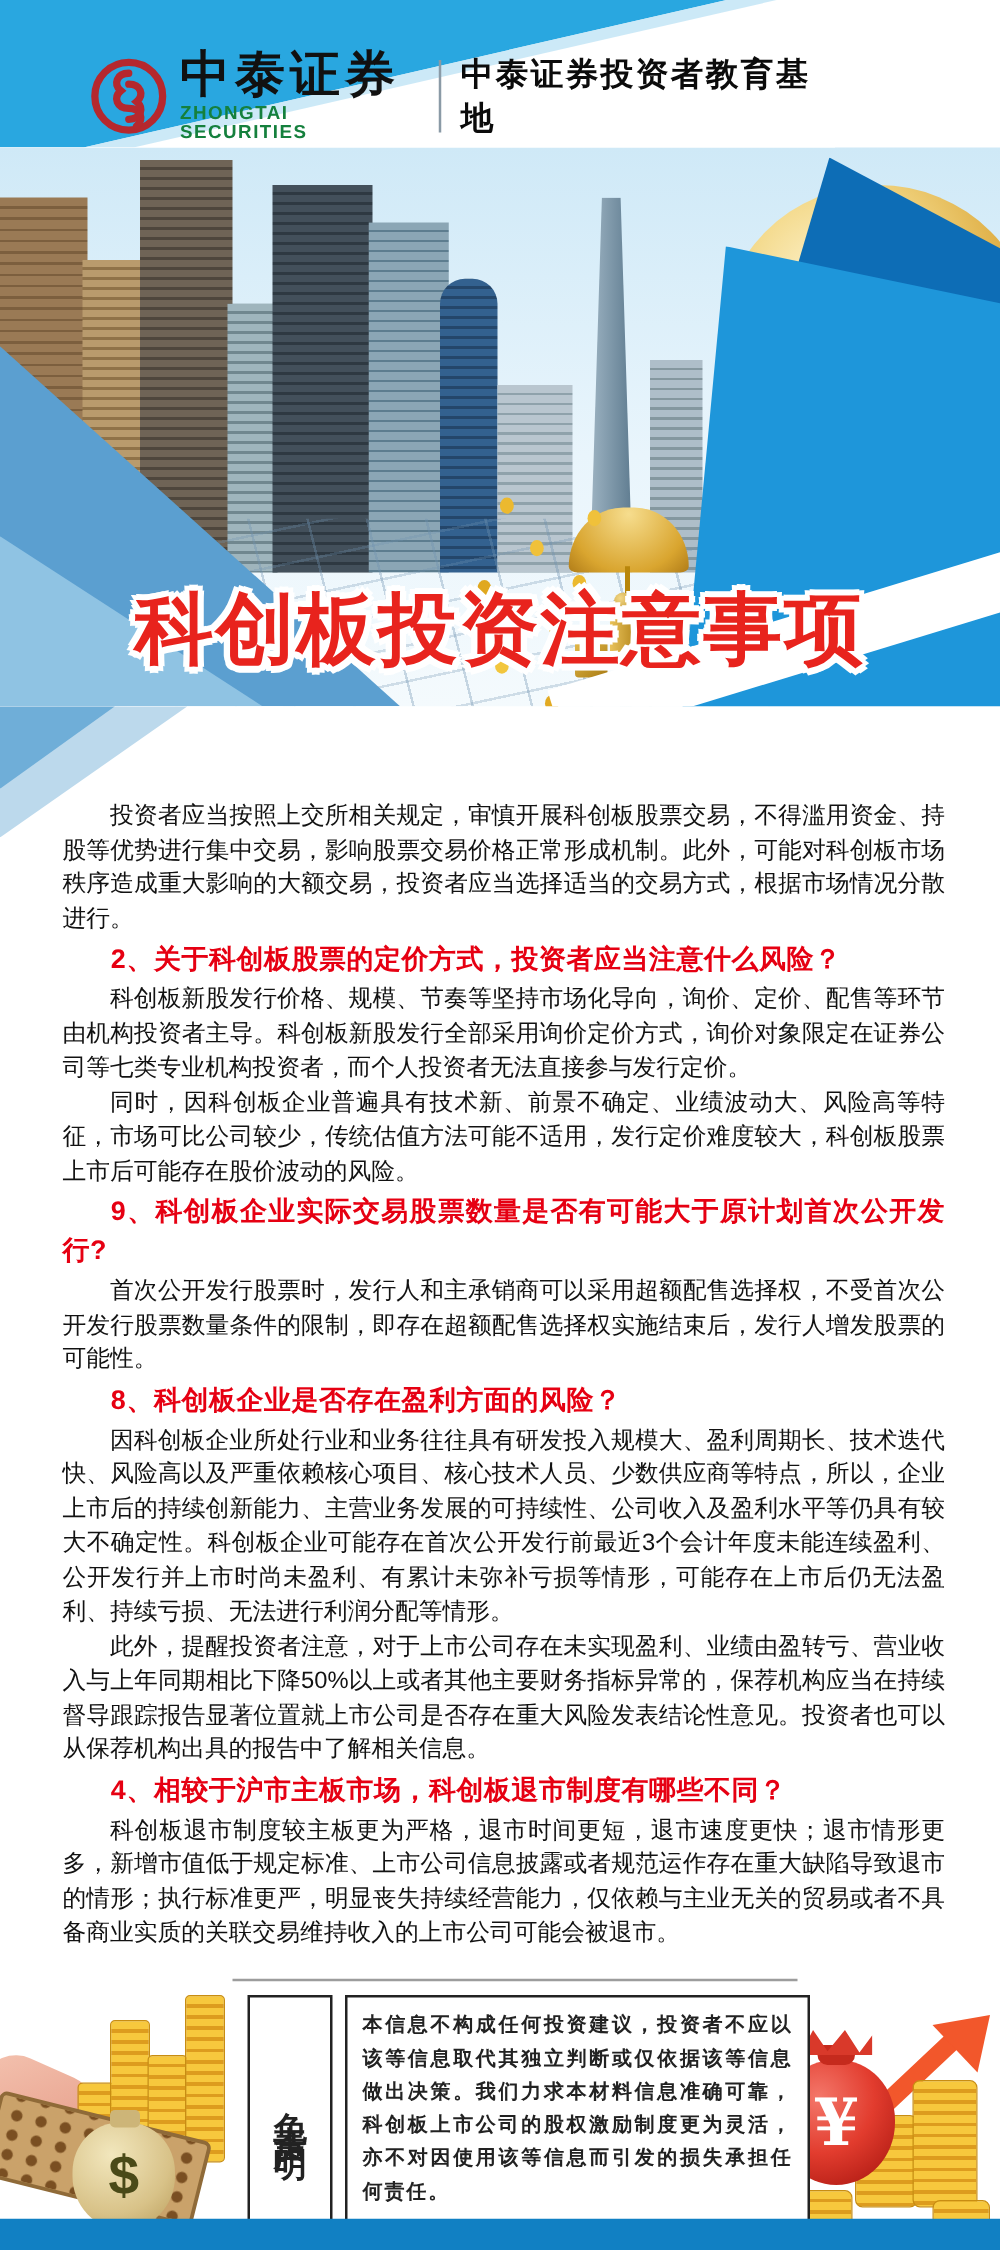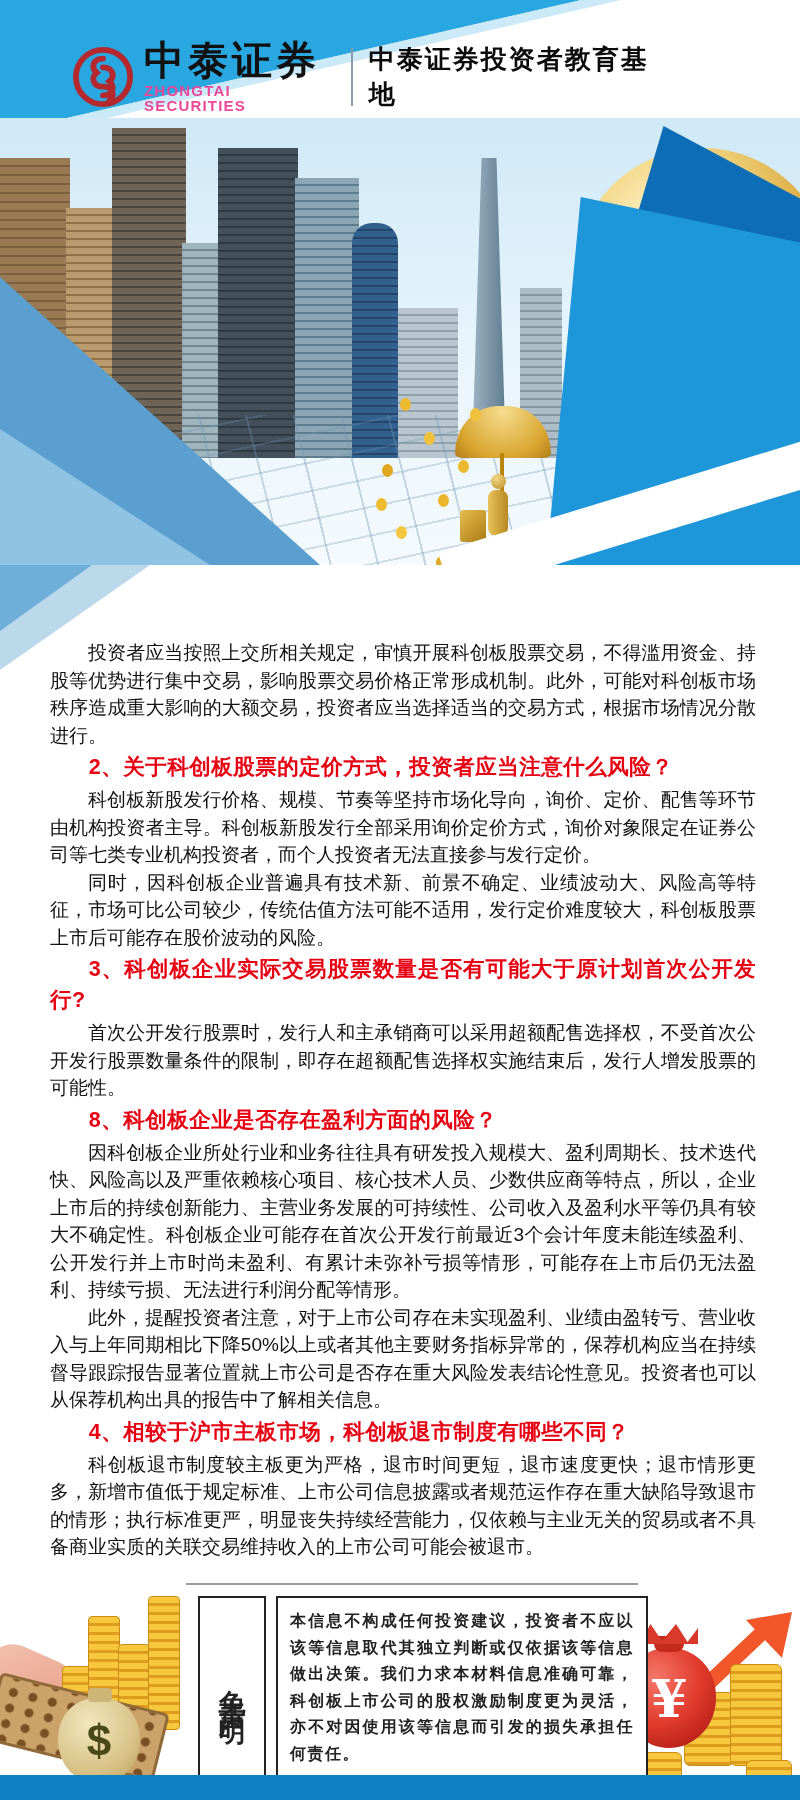--- a/index.html
+++ b/index.html
@@ -9,21 +9,21 @@
   
   .header{position:absolute;left:0;top:0;width:668px;height:118px;background:#ffffff;z-index:6;}
   .header-blue{position:absolute;left:0;top:0;width:100%;height:100%;
     background:#29a7e0;clip-path:polygon(0 0,87% 0,10% 100%,0 100%);}
   .header-blue-light{position:absolute;left:0;top:0;width:100%;height:100%;
     background:#bfe4f5;clip-path:polygon(87% 0,93% 0,16% 100%,10% 100%);opacity:.8;}
   .brand{position:absolute;left:72px;top:40px;display:flex;align-items:center;z-index:3;}
   .emblem{width:62px;height:62px;flex:0 0 62px;}
   .brand-text{margin-left:10px;line-height:1;}
   .brand-cn{font-size:40px;font-weight:bold;color:#111;letter-spacing:4px;}
-  .brand-en{font-size:15px;font-weight:bold;color:#ec4899;letter-spacing:1.2px;margin-top:3px;}
+  .brand-en{font-size:15px;font-weight:bold;color:#15803d;letter-spacing:1.2px;margin-top:3px;}
   .brand-divider{width:2px;height:58px;background:#8a9aa6;margin:0 16px 0 18px;}
   .tagline{font-size:26px;font-weight:bold;color:#0b0b0b;letter-spacing:2px;}
 
   
   .hero{position:absolute;left:0;top:118px;width:800px;height:447px;overflow:hidden;
     background:linear-gradient(180deg,#cfe9f7 0%,#e9f5fc 55%,#f4fafd 100%);}
   .city{position:absolute;left:0;top:10px;width:600px;height:330px;z-index:1;}
   .bld{position:absolute;bottom:0;}
   .b1{left:0;width:70px;height:300px;background:repeating-linear-gradient(180deg,#9a7a55 0 7px,#7c5f3e 7px 9px);}
   .b2{left:66px;width:52px;height:250px;background:repeating-linear-gradient(180deg,#b99b6d 0 6px,#8f7248 6px 8px);}
@@ -186,32 +186,33 @@
     <div class="ov-azure"></div>
     <div class="ov-white-stripe"></div>
     <div class="umbrella"></div>
     <div class="umb-pole"></div>
     <div class="figure-head"></div>
     <div class="figure-body"></div>
     <div class="briefcase"></div>
     <div class="falling-coins"></div>
   </div>
 
+  <h1 class="title">科创板投资注意事项</h1>
 
   <div class="wedge-below-1"></div>
   <div class="wedge-below-2"></div>
 
   <div class="content">
     <p class="para">投资者应当按照上交所相关规定，审慎开展科创板股票交易，不得滥用资金、持股等优势进行集中交易，影响股票交易价格正常形成机制。此外，可能对科创板市场秩序造成重大影响的大额交易，投资者应当选择适当的交易方式，根据市场情况分散进行。</p>
 
     <h2 class="sec">2、关于科创板股票的定价方式，投资者应当注意什么风险？</h2>
     <p class="para">科创板新股发行价格、规模、节奏等坚持市场化导向，询价、定价、配售等环节由机构投资者主导。科创板新股发行全部采用询价定价方式，询价对象限定在证券公司等七类专业机构投资者，而个人投资者无法直接参与发行定价。</p>
     <p class="para">同时，因科创板企业普遍具有技术新、前景不确定、业绩波动大、风险高等特征，市场可比公司较少，传统估值方法可能不适用，发行定价难度较大，科创板股票上市后可能存在股价波动的风险。</p>
 
-    <h2 class="sec">3、科创板企业实际交易股票数量是否有可能大于原计划首次公开发行?</h2>
+    <h2 class="sec">9、科创板企业实际交易股票数量是否有可能大于原计划首次公开发行?</h2>
     <p class="para">首次公开发行股票时，发行人和主承销商可以采用超额配售选择权，不受首次公开发行股票数量条件的限制，即存在超额配售选择权实施结束后，发行人增发股票的可能性。</p>
 
     <h2 class="sec">8、科创板企业是否存在盈利方面的风险？</h2>
     <p class="para">因科创板企业所处行业和业务往往具有研发投入规模大、盈利周期长、技术迭代快、风险高以及严重依赖核心项目、核心技术人员、少数供应商等特点，所以，企业上市后的持续创新能力、主营业务发展的可持续性、公司收入及盈利水平等仍具有较大不确定性。科创板企业可能存在首次公开发行前最近3个会计年度未能连续盈利、公开发行并上市时尚未盈利、有累计未弥补亏损等情形，可能存在上市后仍无法盈利、持续亏损、无法进行利润分配等情形。</p>
     <p class="para">此外，提醒投资者注意，对于上市公司存在未实现盈利、业绩由盈转亏、营业收入与上年同期相比下降50%以上或者其他主要财务指标异常的，保荐机构应当在持续督导跟踪报告显著位置就上市公司是否存在重大风险发表结论性意见。投资者也可以从保荐机构出具的报告中了解相关信息。</p>
 
     <h2 class="sec">4、相较于沪市主板市场，科创板退市制度有哪些不同？</h2>
     <p class="para">科创板退市制度较主板更为严格，退市时间更短，退市速度更快；退市情形更多，新增市值低于规定标准、上市公司信息披露或者规范运作存在重大缺陷导致退市的情形；执行标准更严，明显丧失持续经营能力，仅依赖与主业无关的贸易或者不具备商业实质的关联交易维持收入的上市公司可能会被退市。</p>
   </div>
 

